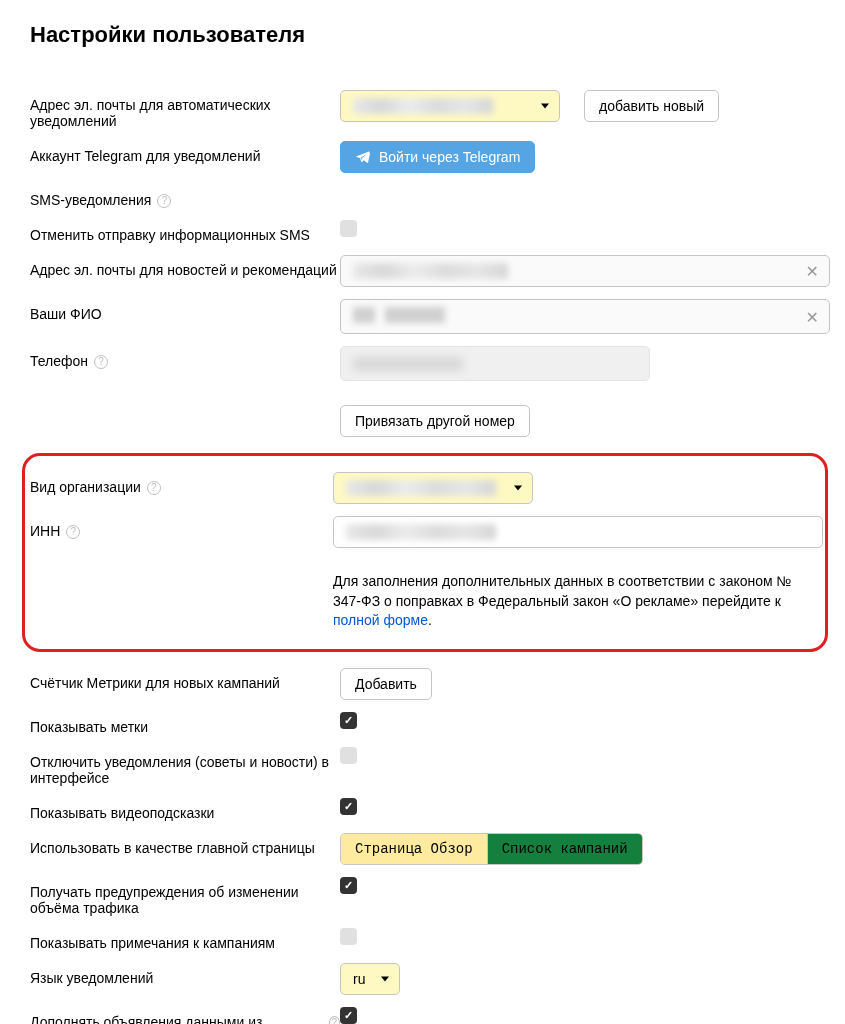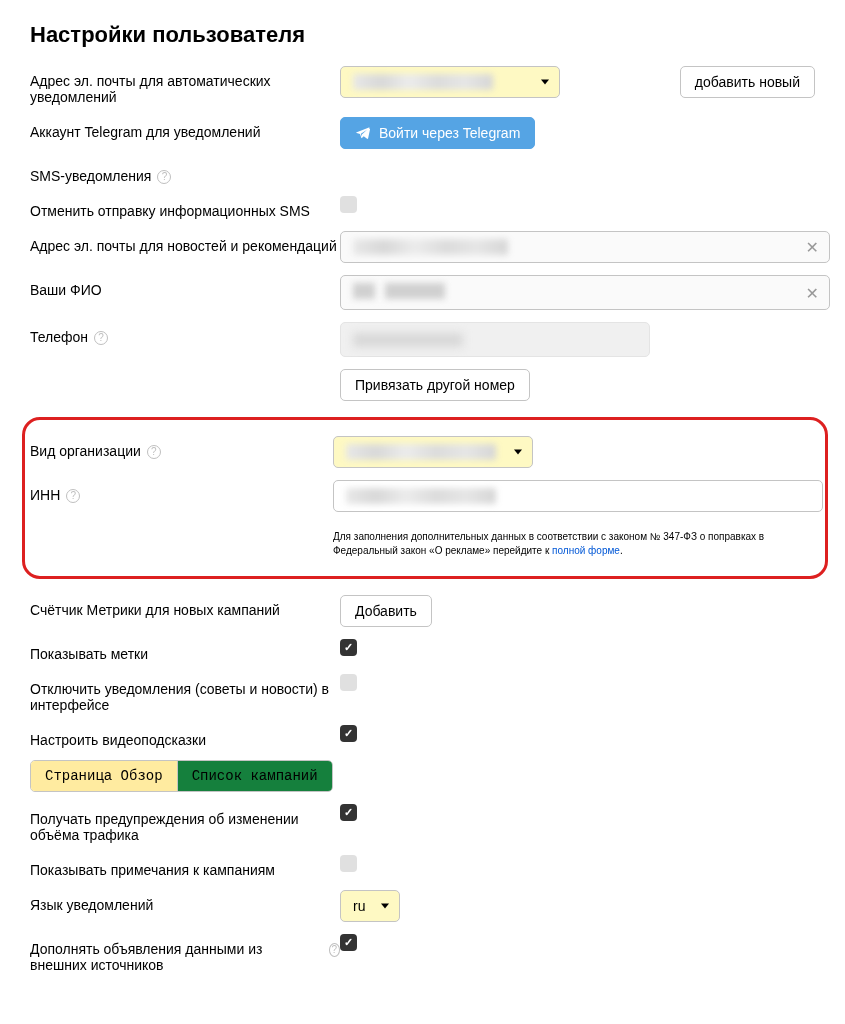--- a/index.html
+++ b/index.html
@@ -7,21 +7,21 @@
   font-family: -apple-system, BlinkMacSystemFont, "Segoe UI", Arial, sans-serif;
   font-size: 14px;
   color: #000;
   background: #fff;
   padding: 22px 30px;
   width: 845px;
 }
 h1 {
   font-size: 22px;
   font-weight: 700;
-  margin-bottom: 12px;
+  margin-bottom: 36px;
 }
 .row {
   display: flex;
   align-items: flex-start;
   padding: 6px 0;
 }
 .row-label {
   width: 310px;
   flex-shrink: 0;
   padding-top: 7px;
@@ -41,23 +41,22 @@
   border-radius: 50%;
   color: #bfbfbf;
   font-size: 10px;
   line-height: 1;
   margin-top: 2px;
 }
 .row-control {
   flex: 1;
   display: flex;
   align-items: center;
-  gap: 12px;
+  gap: 24px;
   flex-wrap: wrap;
-  justify-content: space-between;
 }
 .btn {
   display: inline-flex;
   align-items: center;
   justify-content: center;
   padding: 7px 14px;
   border: 1px solid #c4c4c4;
   border-radius: 5px;
   background: #fff;
   font-size: 14px;
@@ -133,24 +132,23 @@
 .chk-on { background: #333; color: #fff; }
 .chk-on::after { content: "✓"; font-size: 11px; font-weight: bold; }
 .chk-off { background: #e0e0e0; }
 .highlight-box {
   border: 3px solid #dd2020;
   border-radius: 18px;
   padding: 10px 10px 12px 5px;
   margin: 10px -13px 10px -8px;
 }
 .hint-text {
-  font-size: 10px;
+  font-size: 14px;
   color: #000;
   line-height: 1.4;
-  margin-top: 6px;
 }
 .hint-text a { color: #0057d6; text-decoration: none; }
 .seg-group {
   display: inline-flex;
   border: 1px solid #c4c4c4;
   border-radius: 5px;
   overflow: hidden;
   font-family: Liberation Mono, monospace;
 }
 .seg {
@@ -327,28 +325,31 @@
   <div class="row-label">
       <span>Отключить уведомления (советы и новости) в интерфейсе</span>
     </div>
   <div class="row-control">
       <span class="chk chk-off"></span>
     </div>
 </div>
 
 <div class="row">
   <div class="row-label">
-      <span>Настроить видеоподсказки</span>
+      <span>Показывать видеоподсказки</span>
     </div>
   <div class="row-control">
       <span class="chk chk-on"></span>
     </div>
 </div>
 
 <div class="row">
+  <div class="row-label">
+      <span>Использовать в качестве главной страницы</span>
+    </div>
   <div class="row-control">
     <div class="seg-group">
       <div class="seg seg-active">Страница Обзор</div>
       <div class="seg">Список кампаний</div>
     </div>
   </div>
 </div>
 
 <div class="row">
   <div class="row-label">

